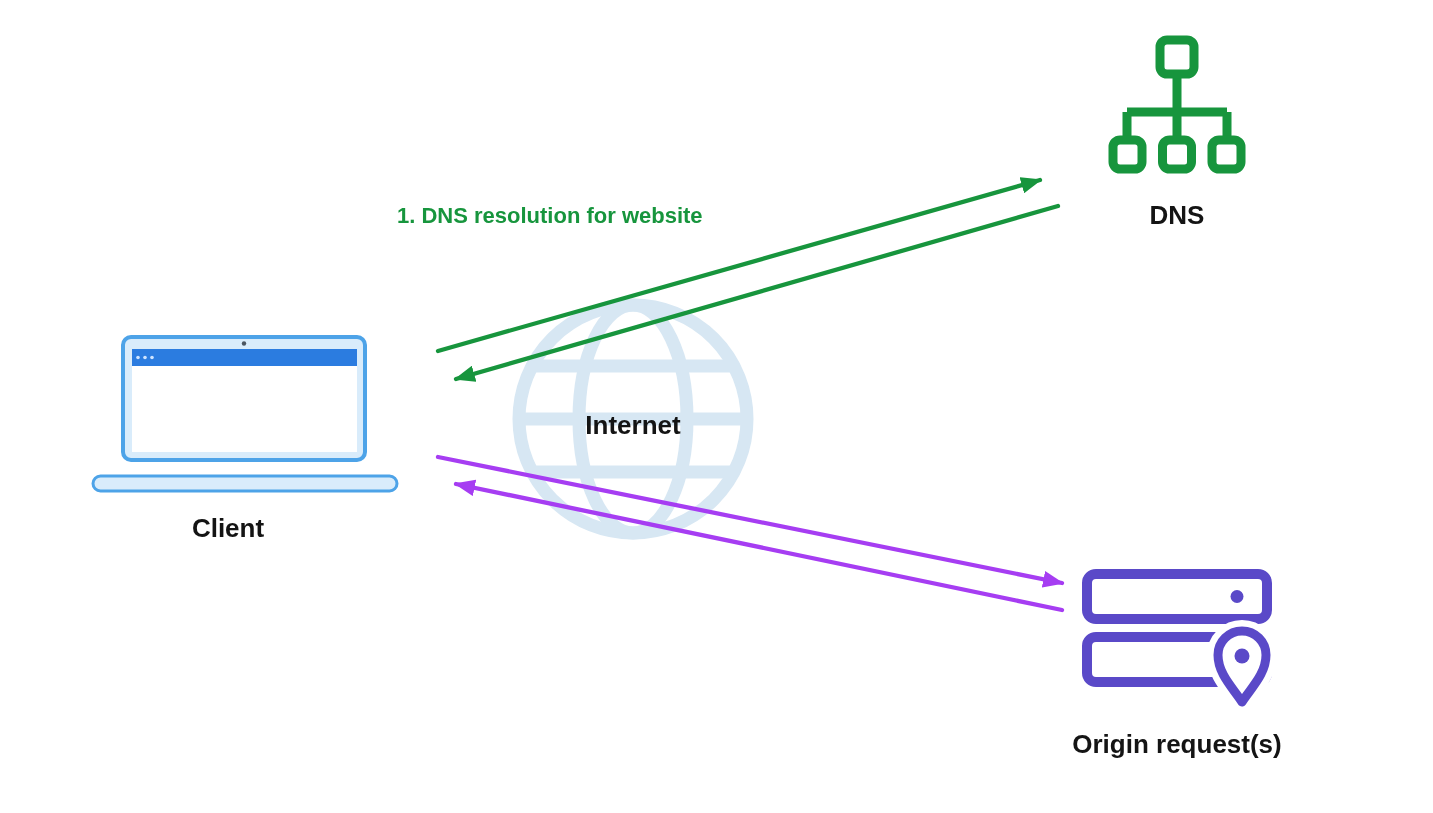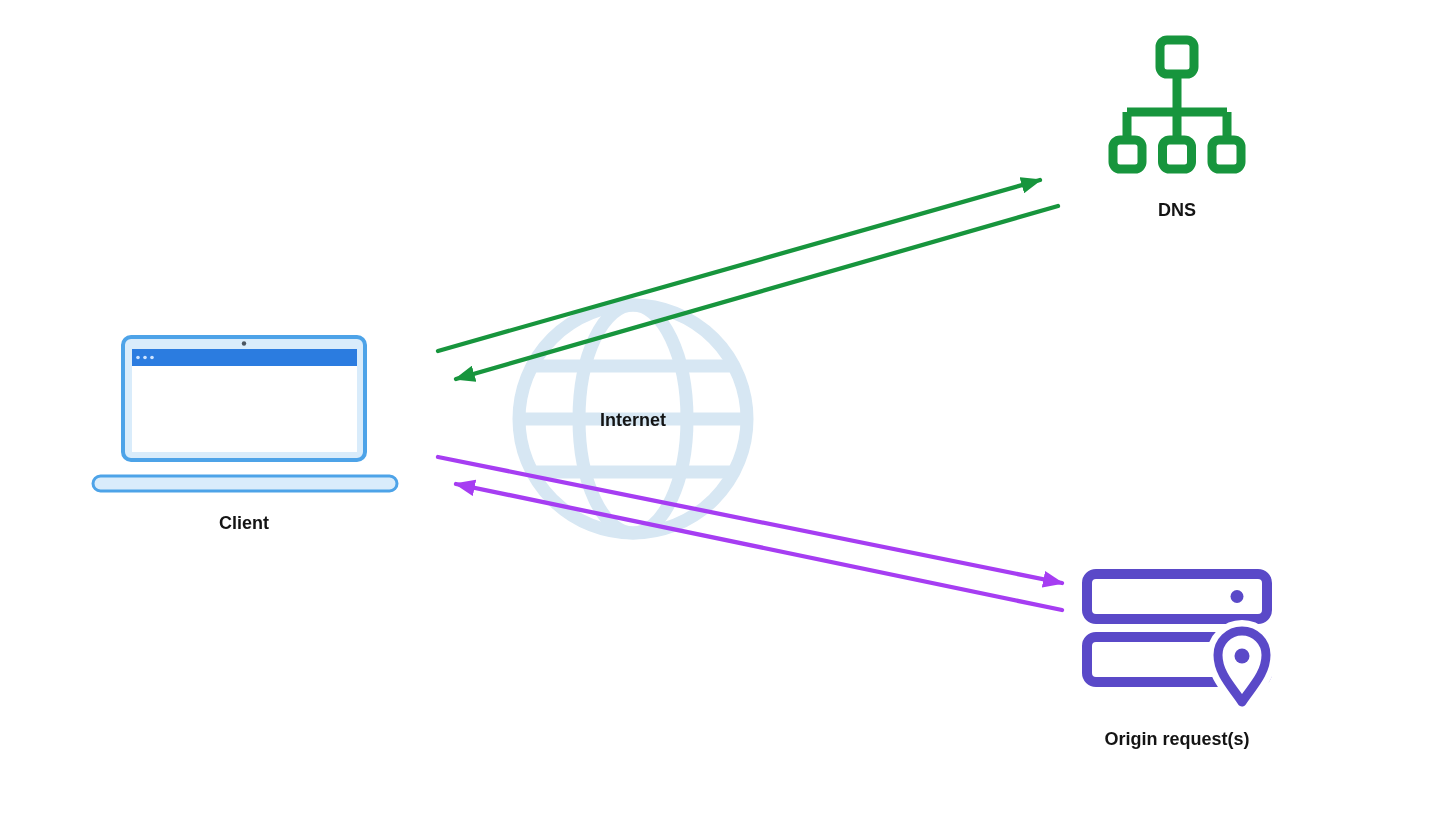--- a/index.html
+++ b/index.html
@@ -8,27 +8,27 @@
     width:1433px;height:813px;
     background:#ffffff;
     overflow:hidden;
     font-family:"Liberation Sans", sans-serif;
   }
   #scene{position:absolute;left:0;top:0;}
 
   .diagram-label{
     position:absolute;
     font-weight:700;
-    font-size:18px;
+    font-size:26px;
     color:var(--text,#141414);
     white-space:nowrap;
   }
   .centered{transform:translateX(-50%);}
 
-  #client-label{left:244px;top:513px;text-align:right;}
+  #client-label{left:228px;top:513px;text-align:right;}
   #dns-label{left:1177px;top:200px;}
   #internet-label{left:633px;top:410px;}
   #origin-label{left:1177px;top:729px;}
 
   .step-label{
     position:absolute;
     font-weight:700;
     font-size:22px;
     white-space:nowrap;
   }
@@ -112,15 +112,16 @@
   </svg>
 
   <div class="diagram-label centered" id="client-label">Client</div>
 
   <div class="diagram-label centered" id="dns-label">DNS</div>
 
   <div class="diagram-label centered" id="internet-label">Internet</div>
 
   <div class="diagram-label centered" id="origin-label">Origin request(s)</div>
 
+  <div class="step-label" id="step1-label">1. DNS resolution for website</div>
 
 
 </div>
 
 </body></html>

